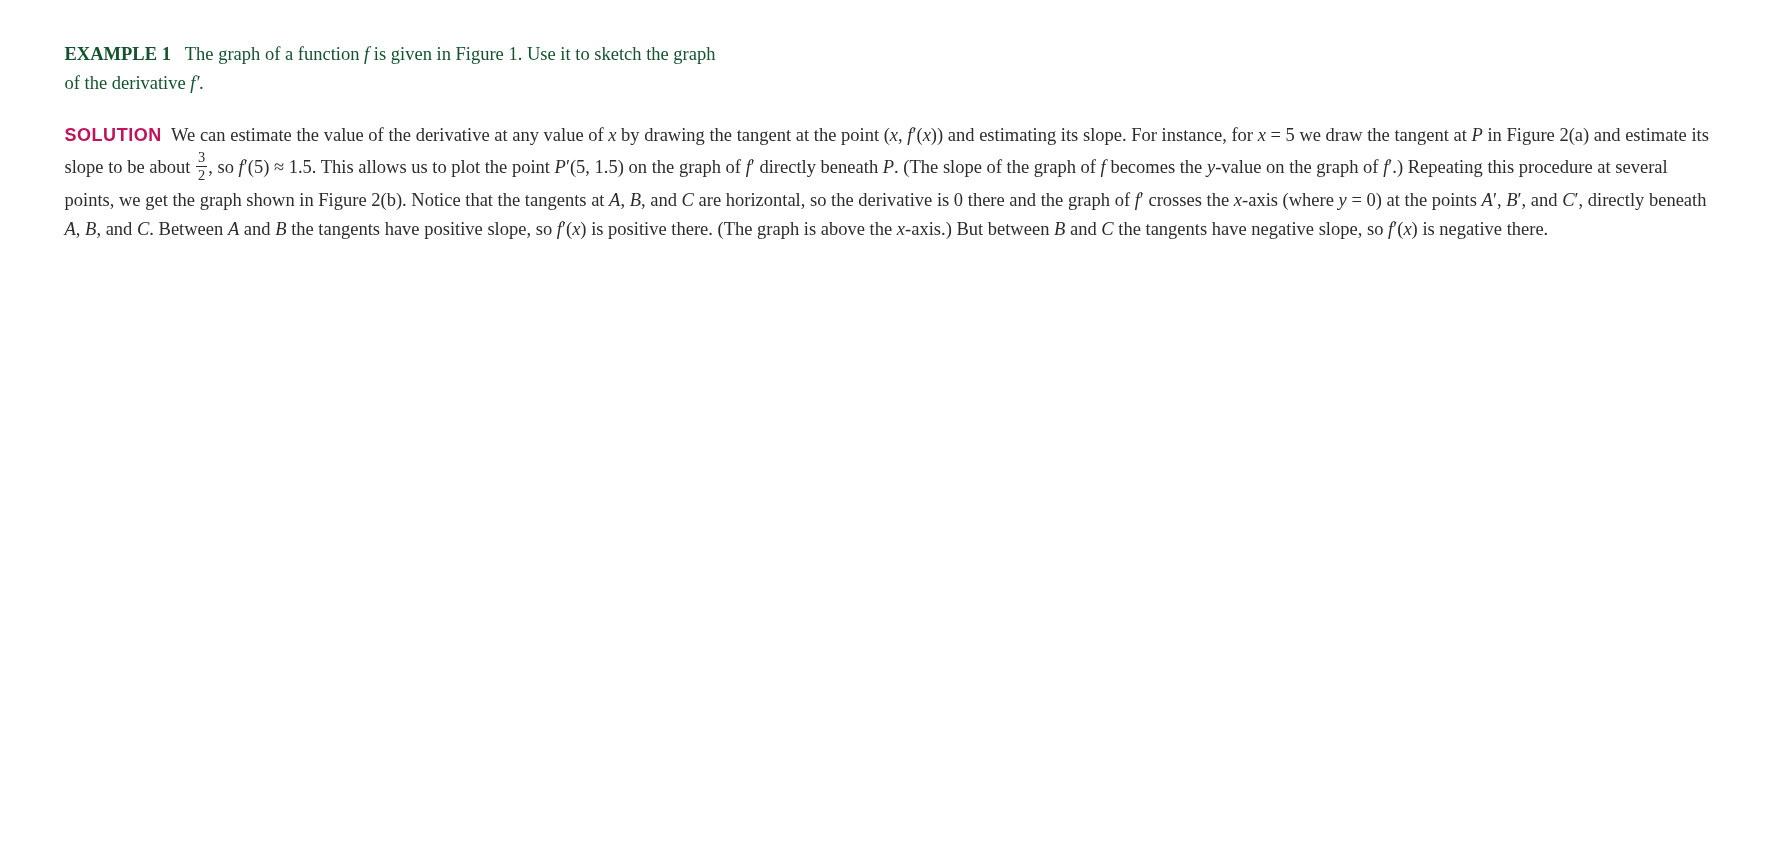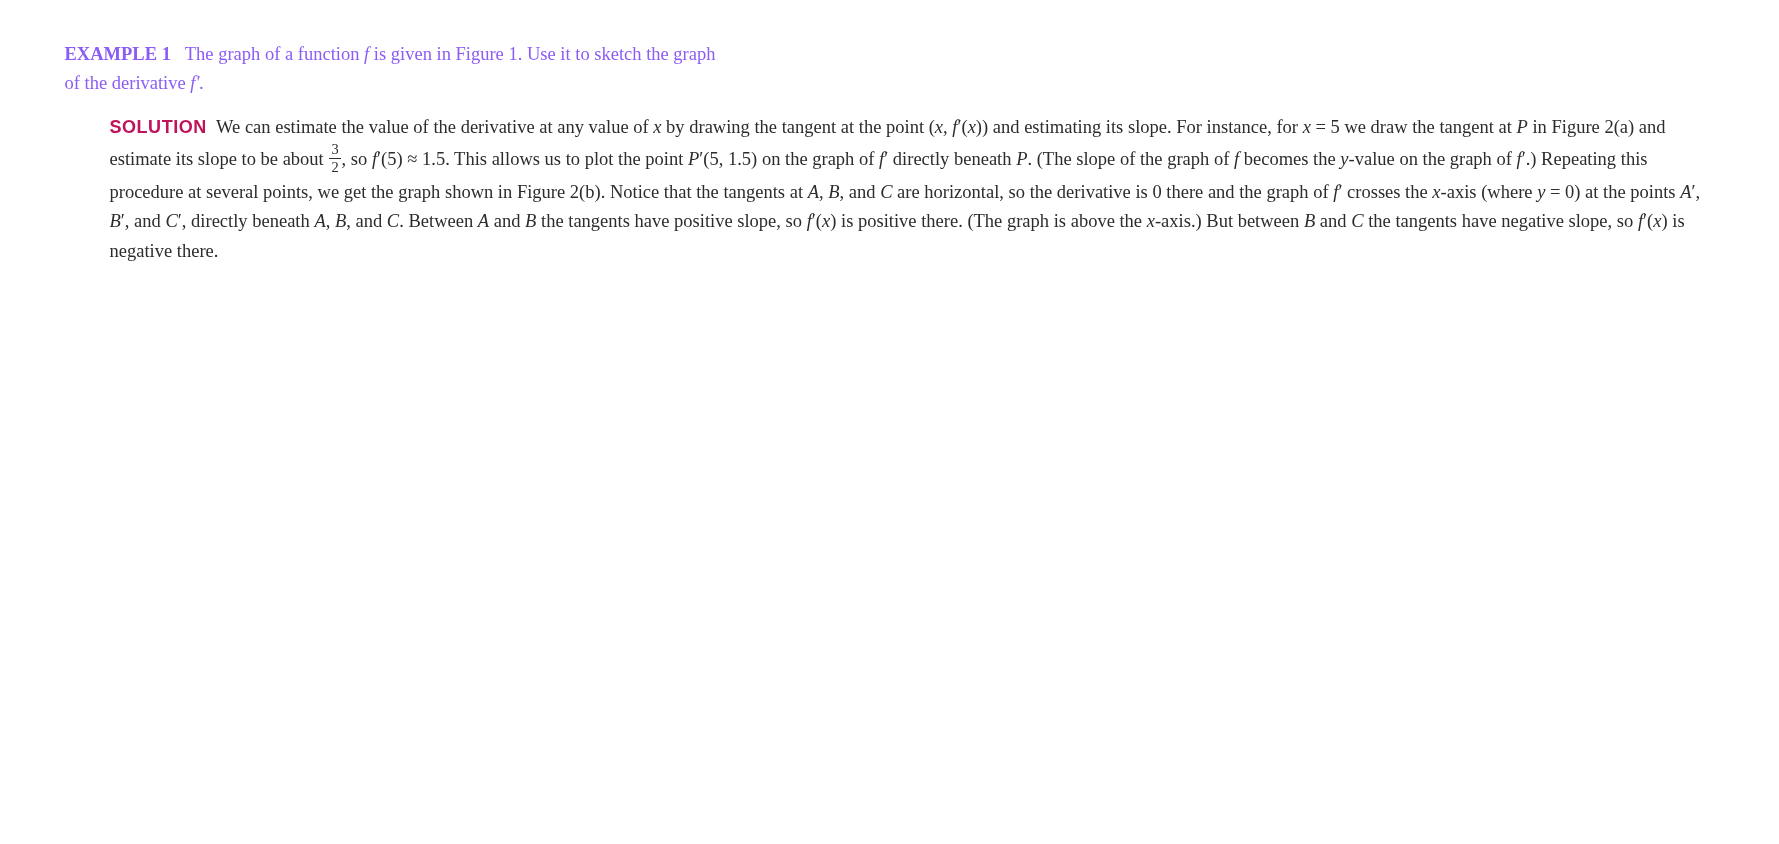--- a/index.html
+++ b/index.html
@@ -23,34 +23,33 @@
     }
 
     .content-block {
       max-width: 1650px;
       width: 100%;
     }
 
     .example-heading {
       font-size: 18.5px;
       line-height: 1.55;
-      margin-bottom: 16px;
-      color: #8b5cf6;
+      margin-bottom: 24px;
+      color: #14532d;
     }
 
     .example-heading .example-label {
       font-weight: bold;
       font-style: normal;
     }
 
     .solution-block {
       font-size: 18.5px;
       line-height: 1.58;
       color: #2c2c2c;
-      margin-left: 45px;
     }
 
     .solution-label {
       color: #c0135a;
       font-weight: bold;
       font-style: normal;
       letter-spacing: 0.03em;
       font-family: Arial, Helvetica, sans-serif;
       font-size: 18px;
     }

